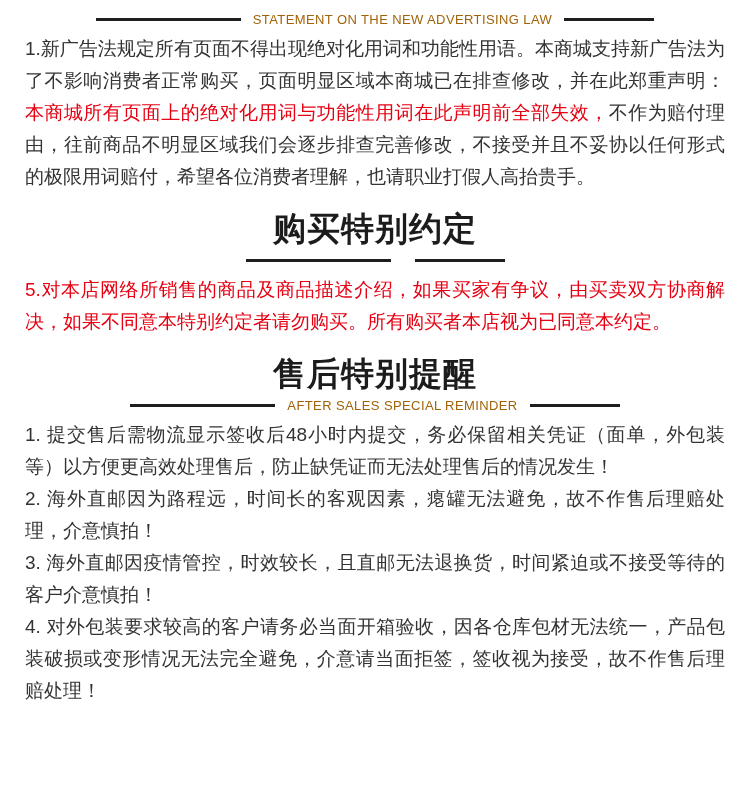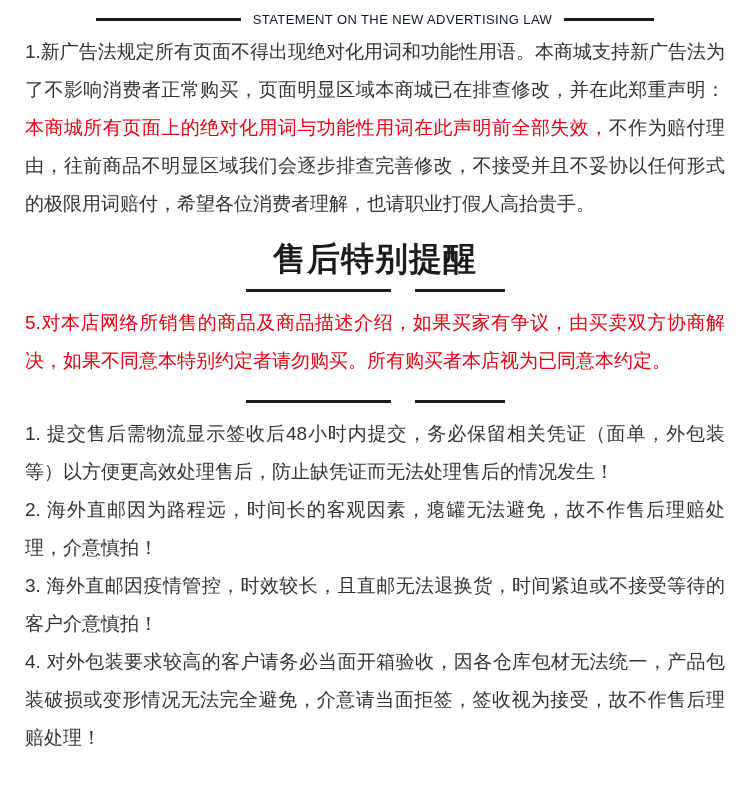--- a/index.html
+++ b/index.html
@@ -23,26 +23,26 @@
     color:var(--title-text);letter-spacing:1px;
   }
   .subtitle-row{
     display:flex;align-items:center;justify-content:center;
     margin:2px 0 6px 0;height:15px;
   }
   .rule{height:3px;background:var(--rule);flex:0 0 auto;}
   .rule-left{width:145px;margin-right:12px;}
   .rule-right{width:90px;margin-left:12px;}
   .subtitle{
-    font-size:13px;color:#0f172a;letter-spacing:0.4px;
+    font-size:13px;color:#a16207;letter-spacing:0.4px;
     white-space:nowrap;line-height:15px;
   }
   .paragraphs{margin:0;}
   .para{
-    margin:0;font-size:19px;line-height:38px;
+    margin:0;font-size:19px;line-height:32px;
     text-align:justify;color:var(--body-text);
     word-break:break-all;
   }
   .para .red{color:var(--red);}
 </style>
 </head>
 <body>
 
 <div class="page">
 
@@ -51,33 +51,35 @@
       <span class="rule rule-left"></span>
       <span class="subtitle">STATEMENT ON THE NEW ADVERTISING LAW</span>
       <span class="rule rule-right"></span>
     </div>
     <div class="paragraphs">
         <p class="para"><span class="">1.新广告法规定所有页面不得出现绝对化用词和功能性用语。本商城支持新广告法为了不影响消费者正常购买，页面明显区域本商城已在排查修改，并在此郑重声明：</span><span class="red">本商城所有页面上的绝对化用词与功能性用词在此声明前全部失效，</span><span class="">不作为赔付理由，往前商品不明显区域我们会逐步排查完善修改，不接受并且不妥协以任何形式的极限用词赔付，希望各位消费者理解，也请职业打假人高抬贵手。</span></p>
       </div>
   </section>
 
   <section>
-    <h1 class="sec-title">售后特别提醒</h1>
+    <h1 class="sec-title">购买特别约定</h1>
     <div class="subtitle-row">
       <span class="rule rule-left"></span>
       <span class="rule rule-right"></span>
     </div>
     <div class="paragraphs">
         <p class="para"><span class="red">5.对本店网络所销售的商品及商品描述介绍，如果买家有争议，由买卖双方协商解决，如果不同意本特别约定者请勿购买。所有购买者本店视为已同意本约定。</span></p>
       </div>
   </section>
 
   <section>
+    <h1 class="sec-title">售后特别提醒</h1>
     <div class="subtitle-row">
       <span class="rule rule-left"></span>
+      <span class="subtitle">AFTER SALES SPECIAL REMINDER</span>
       <span class="rule rule-right"></span>
     </div>
     <div class="paragraphs">
         <p class="para"><span class="">1. 提交售后需物流显示签收后48小时内提交，务必保留相关凭证（面单，外包装等）以方便更高效处理售后，防止缺凭证而无法处理售后的情况发生！</span></p>
         <p class="para"><span class="">2. 海外直邮因为路程远，时间长的客观因素，瘪罐无法避免，故不作售后理赔处理，介意慎拍！</span></p>
         <p class="para"><span class="">3. 海外直邮因疫情管控，时效较长，且直邮无法退换货，时间紧迫或不接受等待的客户介意慎拍！</span></p>
         <p class="para"><span class="">4. 对外包装要求较高的客户请务必当面开箱验收，因各仓库包材无法统一，产品包装破损或变形情况无法完全避免，介意请当面拒签，签收视为接受，故不作售后理赔处理！</span></p>
       </div>
   </section>
 

